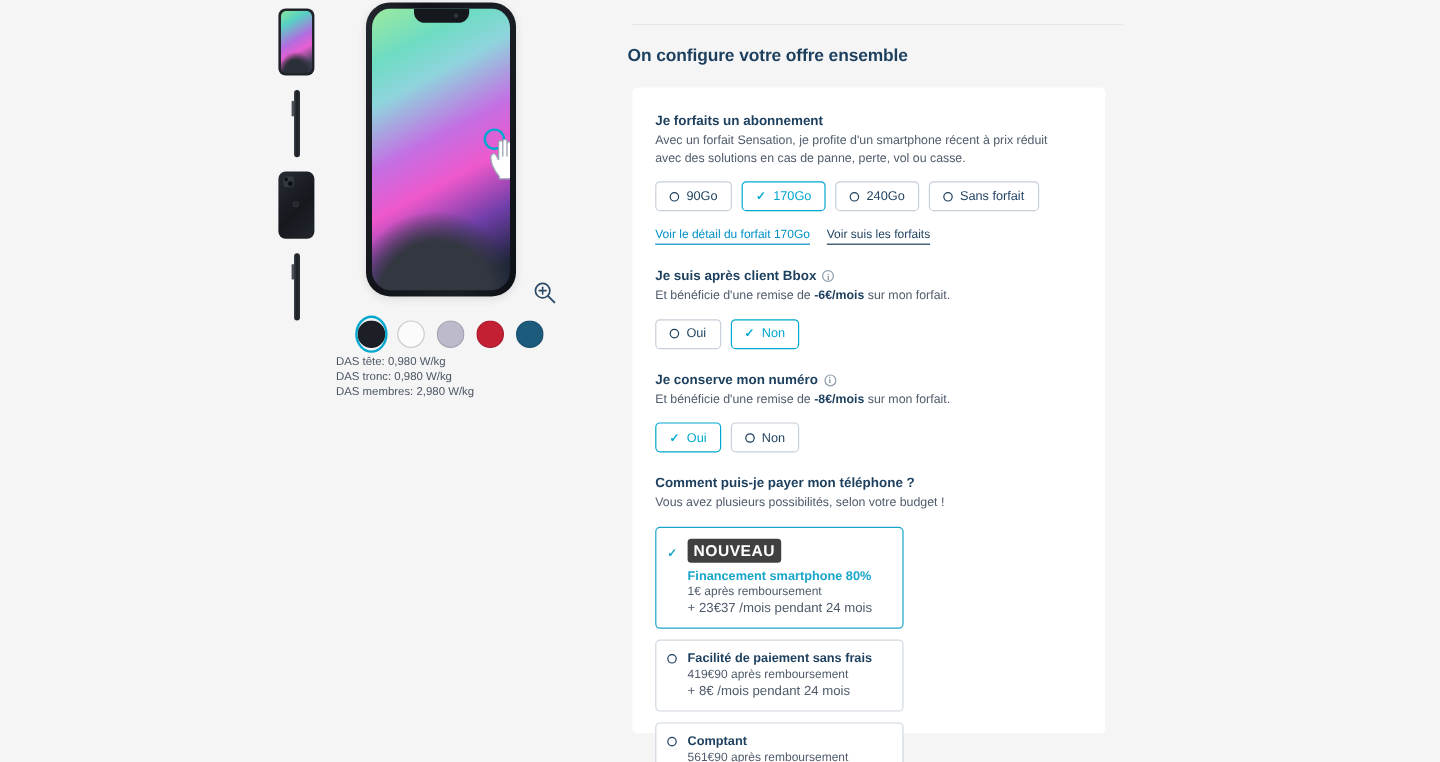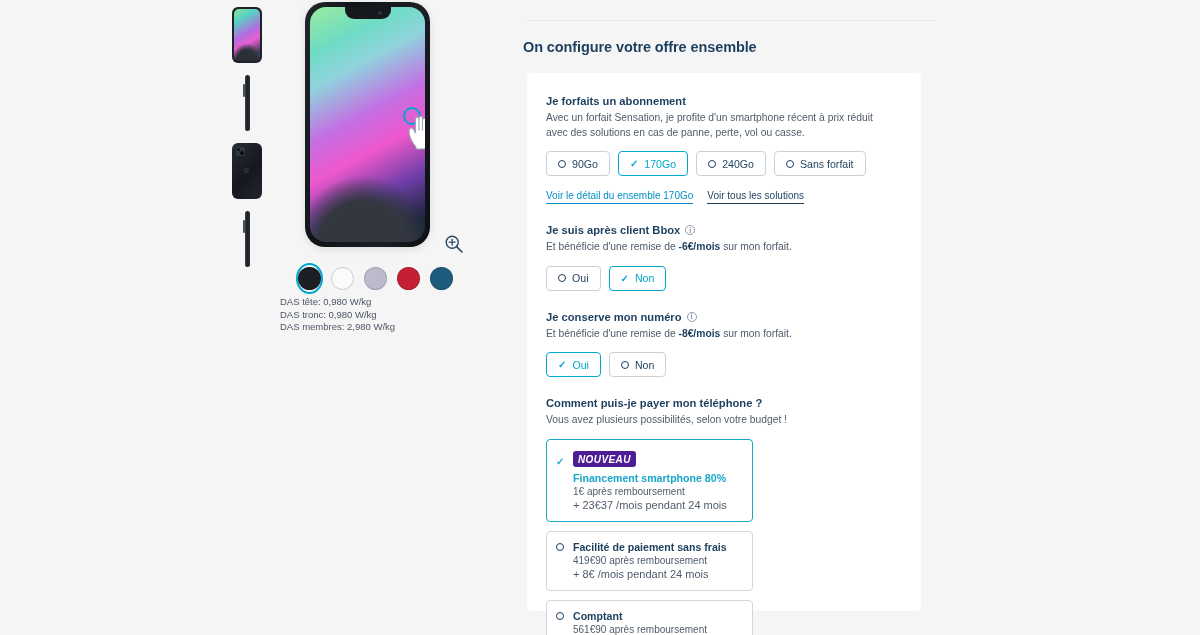--- a/index.html
+++ b/index.html
@@ -147,22 +147,22 @@
 
   .pay-list { margin-top:11px; display:flex; flex-direction:column; gap:9px; }
   .pay {
     position:relative; width:207px; border:1px solid #cfd7e0; border-radius:4px;
     padding:9px 10px 10px 26px; background:#fff; cursor:pointer;
   }
   .pay.selected { border:1.6px solid #18a6c9; }
   .pay .mark { position:absolute; left:9px; top:11px; }
   .pay .radio { width:8px;height:8px;border-radius:50%;border:1.6px solid #1c3f5e; display:block;}
   .pay .check { color:#18a6c9; font-size:10px; font-weight:bold; line-height:8px;}
-  .badge { display:inline-block; background:#4c1d95; color:#fff; font-size:10px;
-           font-weight:bold; letter-spacing:.4px; padding:2.5px 5px; border-radius:3px;font-style:italic; }
+  .badge { display:inline-block; background:#404040; color:#fff; font-size:13px;
+           font-weight:bold; letter-spacing:.4px; padding:2.5px 5px; border-radius:3px; }
   .pay-title { font-size:10.6px; font-weight:bold; color:#1c3f5e; }
   .pay-title.accent { color:#18a6c9; margin-top:5px; }
   .pay-line { font-size:10px; color:#4f5b6b; margin-top:2px; }
   .pay-line.small { font-size:11px; margin-top:2px; }
 </style>
 </head>
 <body>
 
 <div class="page">
 
@@ -258,22 +258,22 @@
             <div class="opt">
               <span class="radio"></span>
               <span>240Go</span>
             </div>
             <div class="opt">
               <span class="radio"></span>
               <span>Sans forfait</span>
             </div>
           </div>
           <div class="links">
-            <span class="link primary">Voir le détail du ensemble 170Go</span>
-            <span class="link dark">Voir tous les solutions</span>
+            <span class="link primary">Voir le détail du forfait 170Go</span>
+            <span class="link dark">Voir suis les forfaits</span>
           </div>
         </div>
 
         <div class="blk">
           <div class="sec-title">
             <span>Je suis après client Bbox</span>
             <span class="info-icon">i</span>
           </div>
           <div class="sec-desc">
             <span>Et bénéficie d'une remise de </span><b>-6€/mois</b><span> sur mon forfait.</span>

